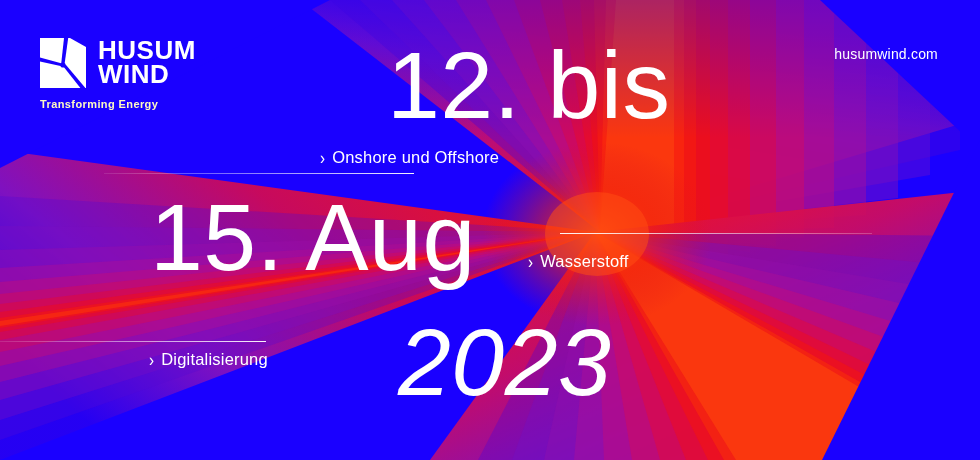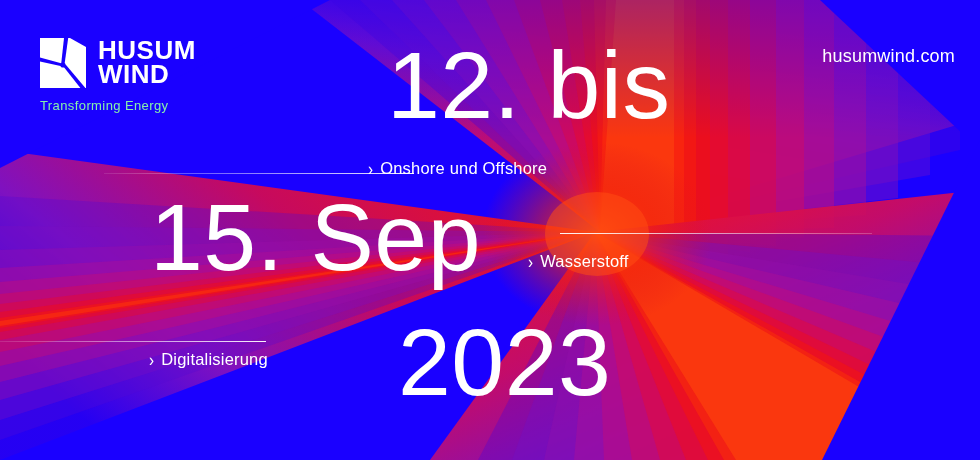--- a/index.html
+++ b/index.html
@@ -50,69 +50,69 @@
     line-height: 0.94;
   }
   .logo-words span {
     color: #ffffff;
     font-weight: 700;
     font-size: 26px;
     letter-spacing: 0.5px;
   }
   .logo-tagline {
     margin-top: 10px;
-    color: #86efac;
-    font-size: 13px;
+    color: #fef9c3;
+    font-size: 11px;
     letter-spacing: 0.4px;
-    font-weight: 400;
+    font-weight: 700;
   }
 
   
   .site-url {
     position: absolute;
-    right: 25px;
+    right: 42px;
     top: 46px;
     color: #ffffff;
-    font-size: 18px;
+    font-size: 14px;
     letter-spacing: 0.2px;
     z-index: 5;
   }
 
   
   .headline {
     position: absolute;
     color: #ffffff;
     font-weight: 300;
     font-size: 95px;
     line-height: 1;
     letter-spacing: 0.5px;
     z-index: 4;
     white-space: nowrap;
   }
   .headline-1 { left: 387px; top: 38px; }
   .headline-2 { left: 150px; top: 190px; }
-  .headline-3 { left: 398px; top: 315px; }
+  .headline-3 { left: 398px; top: 315px; font-style: italic; }
 
   
   .topic {
     position: absolute;
     color: #ffffff;
     font-size: 16.5px;
     letter-spacing: 0.2px;
     white-space: nowrap;
     z-index: 4;
   }
   .topic .chev {
     display: inline-block;
     margin-right: 7px;
     font-size: 15px;
     font-weight: 300;
     transform: scaleY(1.25);
   }
-  .topic-onshore     { left: 320px; top: 159px; margin-left: 48px; }
+  .topic-onshore     { left: 320px; top: 148px; }
   .topic-wasserstoff { left: 528px; top: 252px; }
   .topic-digital     { left: 149px; top: 350px; }
 
   
   .rule {
     position: absolute;
     height: 1px;
     z-index: 4;
   }
   .rule-onshore {
@@ -267,21 +267,21 @@
         <span>HUSUM</span>
         <span>WIND</span>
       </div>
     </div>
     <div class="logo-tagline">Transforming Energy</div>
   </div>
 
   <div class="site-url">husumwind.com</div>
 
   <div class="headline headline-1">12. bis</div>
-  <div class="headline headline-2">15. Sep</div>
+  <div class="headline headline-2">15. Aug</div>
   <div class="headline headline-3">2023</div>
 
   <div class="rule rule-onshore"></div>
   <div class="rule rule-wasserstoff"></div>
   <div class="rule rule-digital"></div>
 
   <div class="topic topic-onshore">
     <span class="chev">›</span><span>Onshore und Offshore</span>
   </div>
   <div class="topic topic-wasserstoff">

